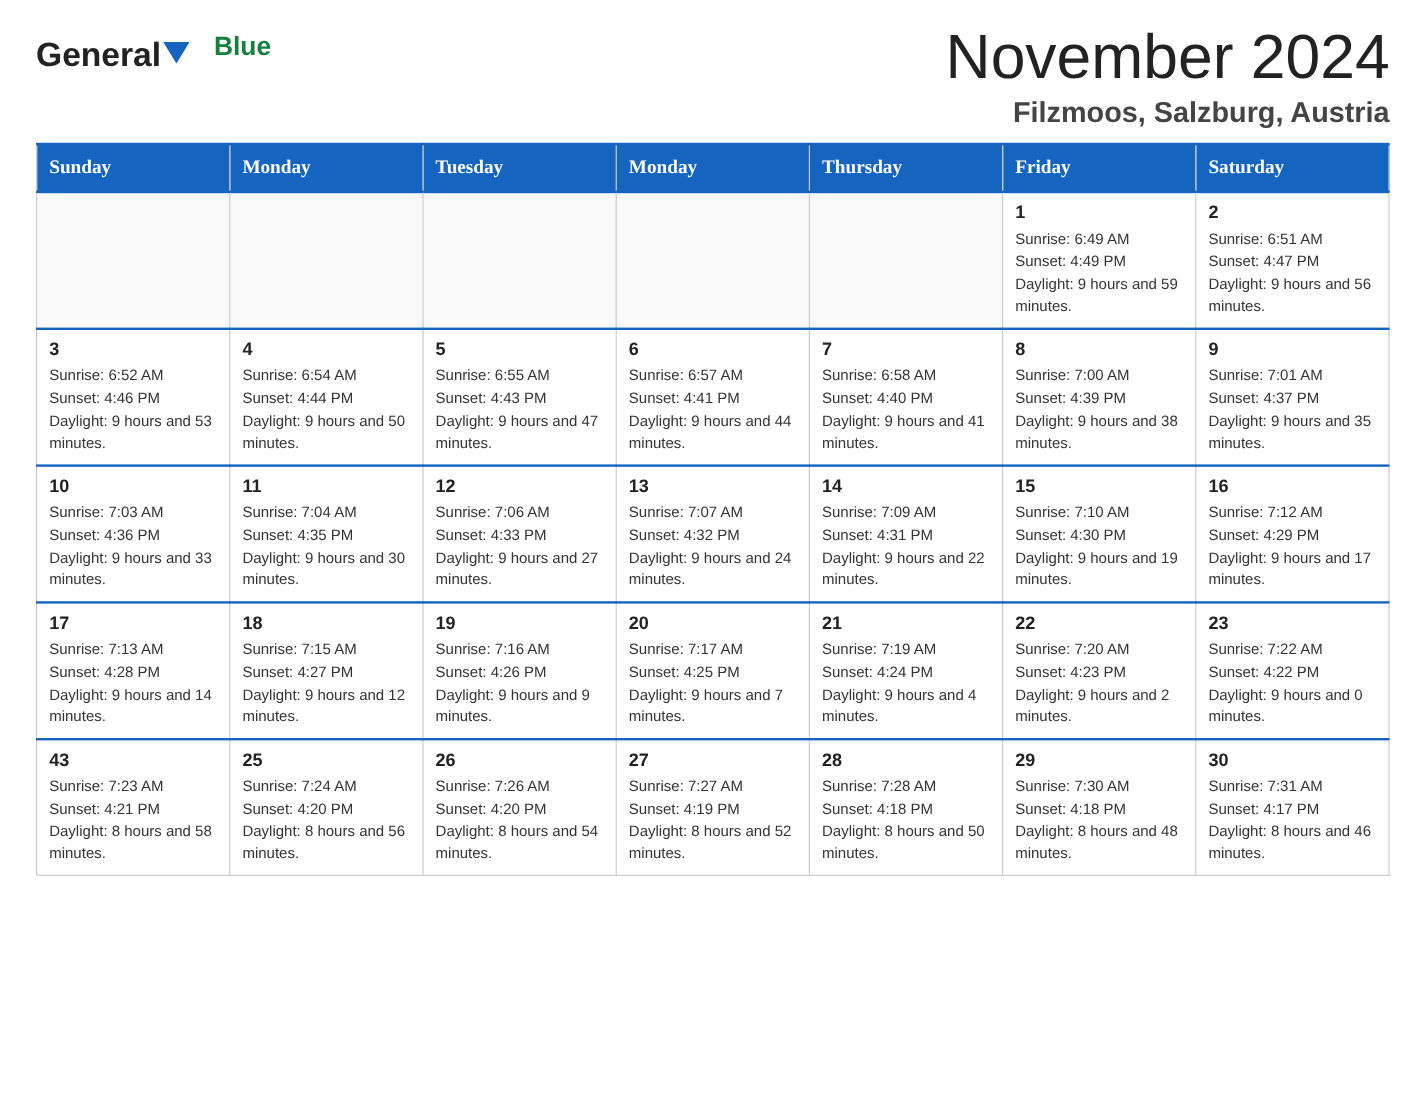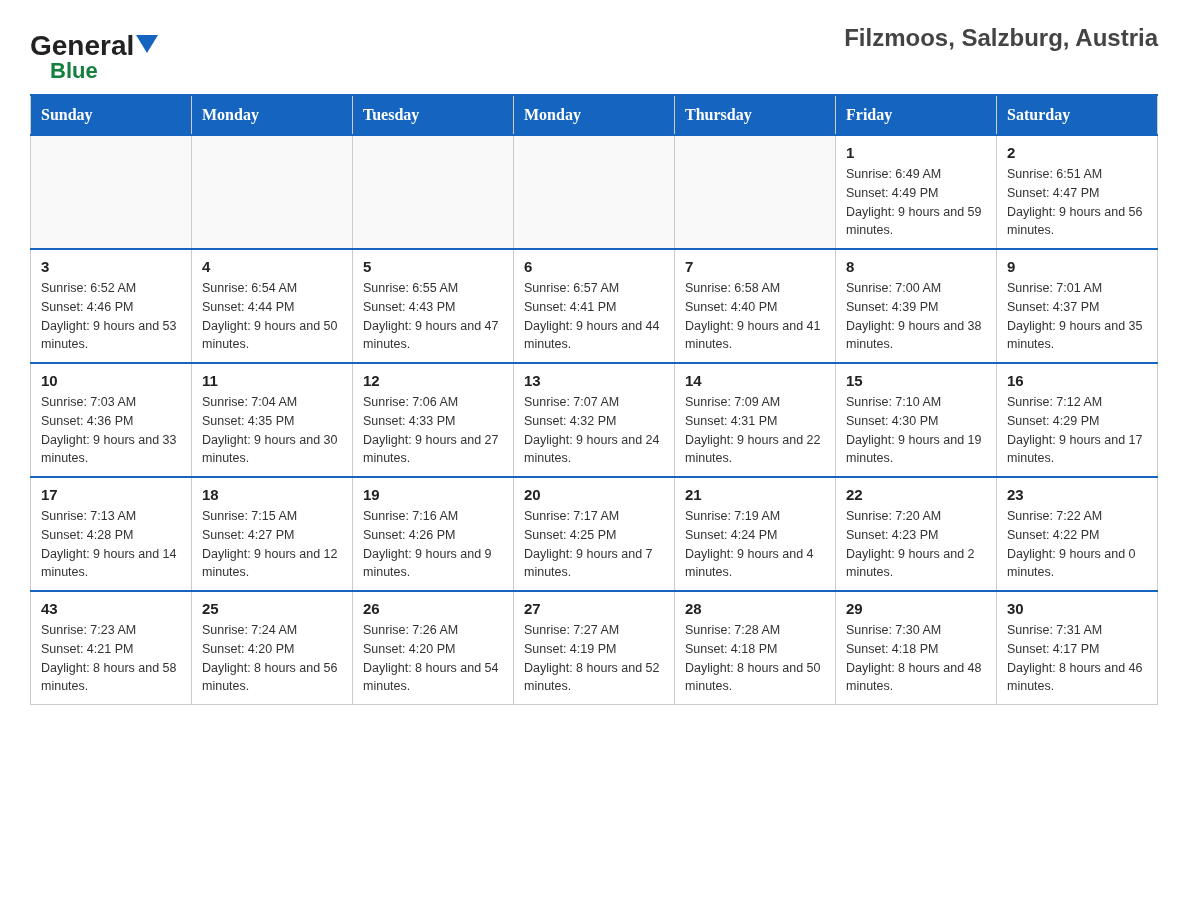--- a/index.html
+++ b/index.html
@@ -12,21 +12,21 @@
       min-height: 918px;
     }
     .header-row {
       display: flex;
       justify-content: space-between;
       align-items: flex-start;
       margin-bottom: 10px;
     }
     .logo {
       display: flex;
-      flex-direction: column;
+      flex-direction: row;
       align-items: flex-start;
       margin-top: 10px;
       text-align: right;
     }
     .logo-text {
       font-size: 28px;
       font-weight: bold;
       color: #222;
     }
     .logo-blue {
@@ -106,20 +106,21 @@
       <span class="logo-text">General</span>
       <span style="display:inline-block;margin-left:2px;vertical-align:middle;">
         <svg width="22" height="18" viewBox="0 0 22 18">
           <polygon points="0,0 22,0 11,18" fill="#1565c0"></polygon>
         </svg>
       </span>
     </div>
     <span class="logo-blue">Blue</span>
   </div>
   <div class="title-block">
+    <div class="main-title">November 2024</div>
     <div class="subtitle">Filzmoos, Salzburg, Austria</div>
   </div>
 </div>
 
 <table class="calendar">
   <thead>
     <tr>
     <th>Sunday</th>
         <th>Monday</th>
         <th>Tuesday</th>

